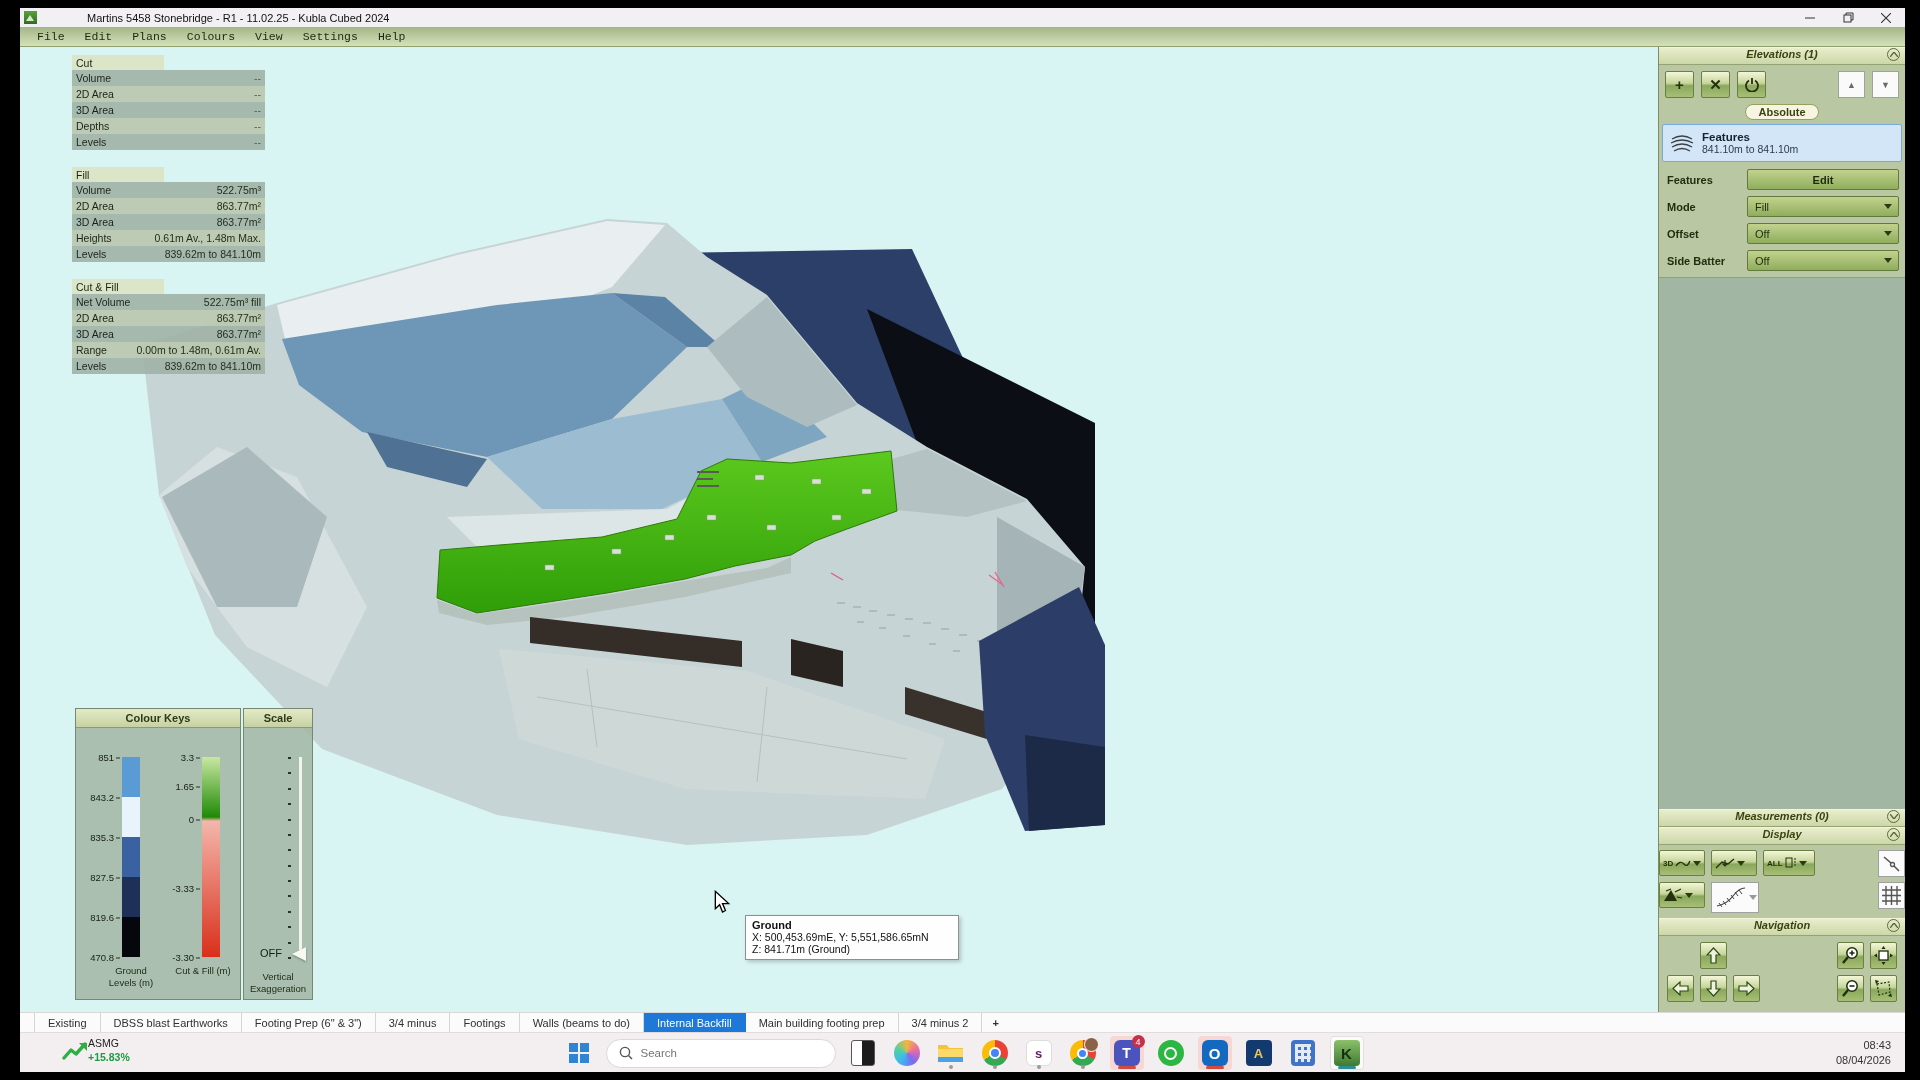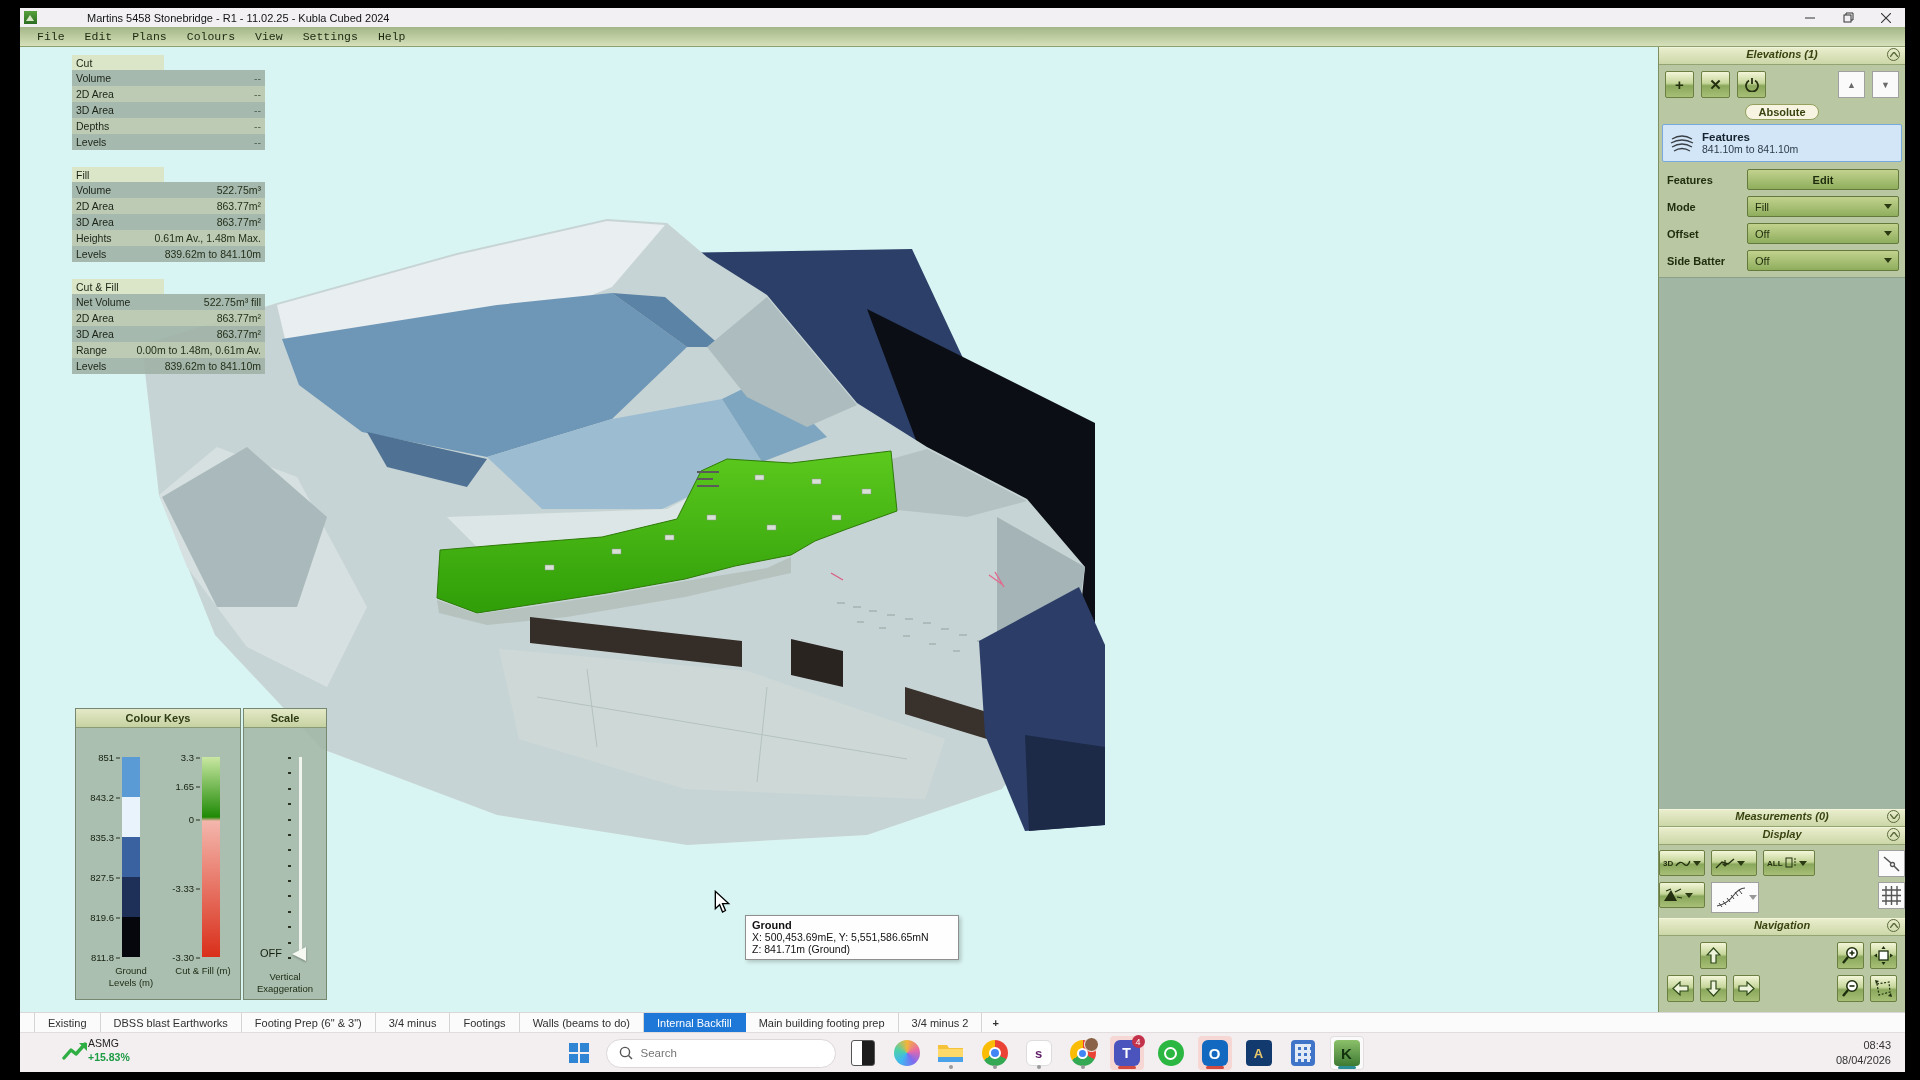--- a/index.html
+++ b/index.html
@@ -36,21 +36,21 @@
   .stats-row.odd { background:#a0b3a6e6; }
   .stats-row.even { background:#b9c7aee6; }
   .stats-row .lb { color:#1c2416; }
   .stats-row .vl { color:#24301a; }
   .stats-row .vl.na { color:#52614f; }
 
   
   .keys-panel, .scale-panel { position:absolute; top:661px; height:292px;
     background:#a3b7a6e0; border:1px solid #76886f; }
   .keys-panel { left:8px; width:166px; }
-  .scale-panel { left:176px; width:84px; }
+  .scale-panel { left:176px; width:70px; }
   .panelhead { height:19px; background:linear-gradient(#e3e9c6,#c6d2a2); text-align:center;
     font-size:11px; font-weight:bold; color:#2e3a14; padding-top:3px; border-bottom:1px solid #8a9a74;}
   .bar { position:absolute; width:18px; top:48px; height:200px; }
   .bar-ground { left:46px; }
   .bar-cutfill { left:126px;padding-left:8px; }
   .tick { position:absolute; right:100%; transform:translateY(-50%); white-space:nowrap;
     font-size:9.5px; color:#16200f; padding-right:2px; }
   .tick:after { content:""; display:inline-block; width:4px; height:1px; background:#2a3322;
     vertical-align:middle; margin-left:2px; }
   .bar-label { position:absolute; top:256px; font-size:9.5px; color:#1c2a12; text-align:center; line-height:1.25; }
@@ -332,21 +332,21 @@
         </div>
 
       <div class="keys-panel">
         <div class="panelhead">Colour Keys</div>
         <div class="bar bar-ground" id="groundBar" style="background: linear-gradient(rgb(91, 155, 213) 0px, rgb(91, 155, 213) 20%, rgb(233, 243, 251) 20%, rgb(233, 243, 251) 40%, rgb(58, 98, 160) 40%, rgb(58, 98, 160) 60%, rgb(30, 48, 88) 60%, rgb(30, 48, 88) 80%, rgb(5, 7, 12) 80%, rgb(5, 7, 12) 100%);">
             <span class="tick" style="top: 0%;">851</span>
             <span class="tick" style="top: 20%; text-align: right;">843.2</span>
             <span class="tick" style="top: 40%;">835.3</span>
             <span class="tick" style="top: 60%;">827.5</span>
             <span class="tick" style="top: 80%;">819.6</span>
-            <span class="tick" style="top: 100%;">811.8</span>
+            <span class="tick" style="top: 100%;">470.8</span>
           </div>
         <div class="bar bar-cutfill" id="cutfillBar" style="background: linear-gradient(rgb(201, 231, 162) 0px, rgb(31, 138, 6) 30%, rgb(244, 182, 172) 32%, rgb(217, 47, 26) 100%);">
             <span class="tick" style="top: 0%;">3.3</span>
             <span class="tick" style="top: 14.6%;">1.65</span>
             <span class="tick" style="top: 31%;">0</span>
             <span class="tick" style="top: 65.3%;">-3.33</span>
             <span class="tick" style="top: 100%;">-3.30</span>
           </div>
         <div class="bar-label" style="left:22px;width:66px;" id="groundLabel">Ground<br>Levels (m)</div>
         <div class="bar-label" style="left:92px;width:70px;" id="cutfillLabel">Cut &amp; Fill (m)</div>

